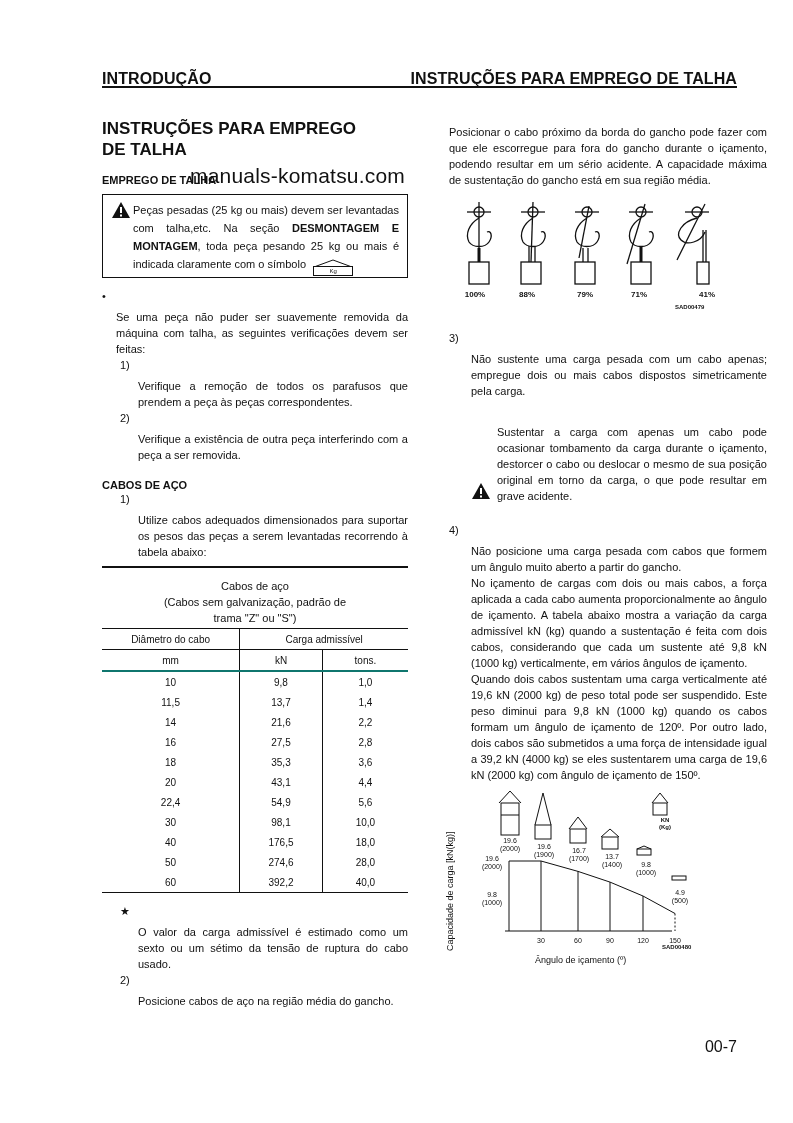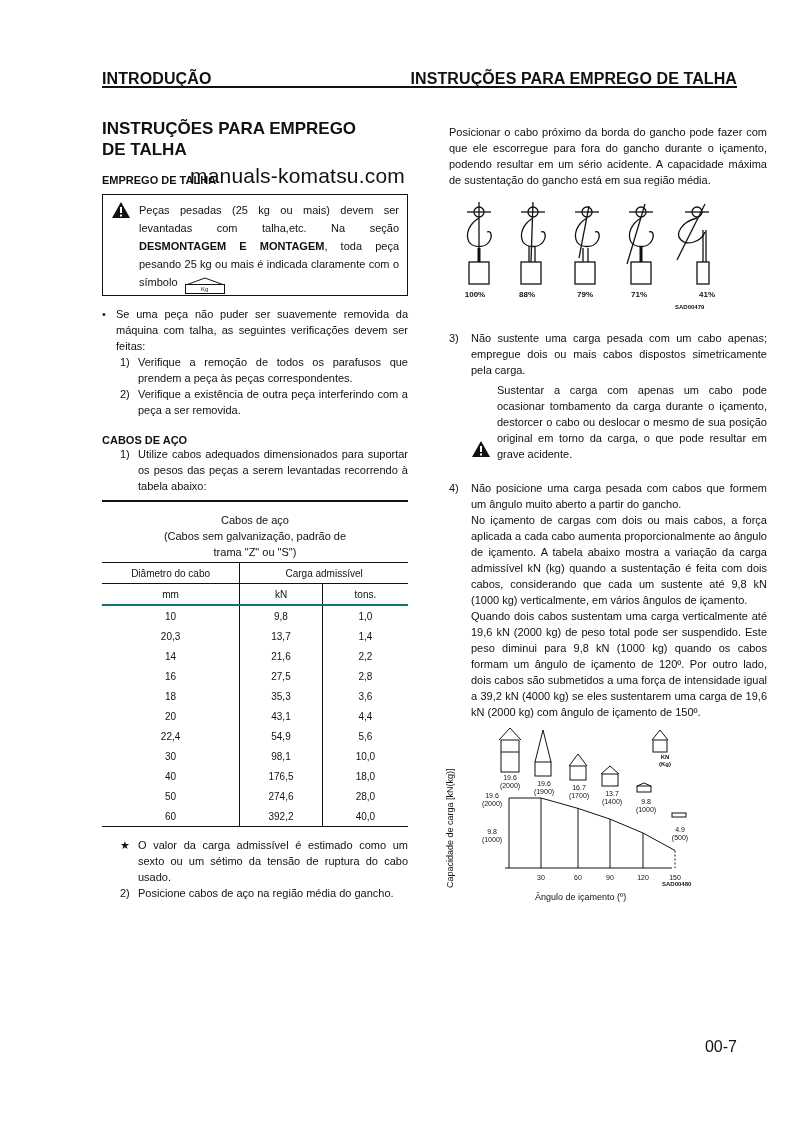--- a/index.html
+++ b/index.html
@@ -10,32 +10,32 @@
   .hdr-right { right:56px; }
   .hdr-rule { position:absolute; top:86px; left:102px; right:56px; height:2px; background:#111; }
 
   .col-left { position:absolute; left:102px; top:118px; width:306px; }
   .col-right { position:absolute; left:449px; top:124px; width:318px; }
 
   .title { font-size:17px; font-weight:bold; line-height:21px; margin:0; }
   .subhead { font-size:11px; font-weight:bold; margin-top:14px; }
   .para { font-size:11px; line-height:16px; text-align:justify; }
 
-  .warn-box { border:1px solid #111; margin-top:8px; padding:6px 8px 4px 8px; display:flex; gap:6px; }
+  .warn-box { border:1px solid #111; margin-top:8px; padding:6px 8px 4px 8px; display:flex; }
   .warn-icon { flex:0 0 22px; }
   .warn-text { font-size:11px; line-height:18px; text-align:justify; }
   .kg-sym { display:inline-block; position:relative; width:40px; height:14px; vertical-align:bottom; margin-left:4px; }
   .kg-sym .tri { position:absolute; left:0; top:0; width:40px; height:8px; }
   .kg-sym .box { position:absolute; left:0; top:7px; width:38px; height:8px; border:1px solid #111; font-size:6px; line-height:8px; text-align:center; }
 
   .bullet { display:flex; margin-top:10px; font-size:11px; line-height:16px; }
   .bullet .mark { width:14px; flex:0 0 14px; }
   .sub { display:flex; font-size:11px; line-height:16px; margin-left:18px; }
   .sub .num { width:18px; flex:0 0 18px; }
-  .txt { text-align:justify; flex:1; }
+  .txt { text-align:justify; flex:1;margin-top:21px; }
 
   .cables-head { font-size:11px; font-weight:bold; margin-top:16px; }
 
   .tbl-top { border-top:2px solid #111; margin-top:6px; }
   .tbl-caption { text-align:center; font-size:11px; line-height:16px; padding-top:10px; padding-bottom:2px; }
   table.cable { width:100%; border-collapse:collapse; font-size:10px; }
   table.cable td { text-align:center; height:20px; padding:0; }
   table.cable .c1 { width:45%; }
   table.cable .c2 { width:27%; }
   table.cable .c3 { width:28%; }
@@ -131,21 +131,21 @@
         <td class="c3 bl">tons.</td>
       </tr>
       </tbody>
         <tbody id="cable-rows">
           <tr>
             <td class="c1 bt2">10</td>
             <td class="c2 bl bt2">9,8</td>
             <td class="c3 bl bt2">1,0</td>
           </tr>
           <tr>
-            <td class="c1">20,3</td>
+            <td class="c1">11,5</td>
             <td class="c2 bl">13,7</td>
             <td class="c3 bl">1,4</td>
           </tr>
           <tr>
             <td class="c1">14</td>
             <td class="c2 bl">21,6</td>
             <td class="c3 bl">2,2</td>
           </tr>
           <tr>
             <td class="c1">16</td>

